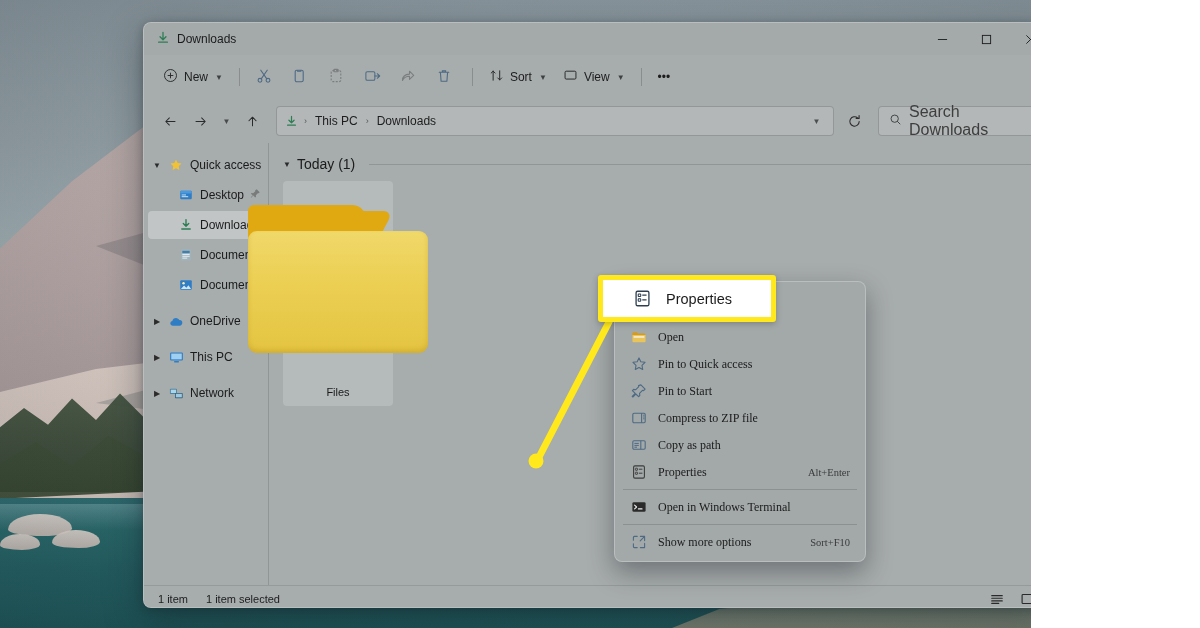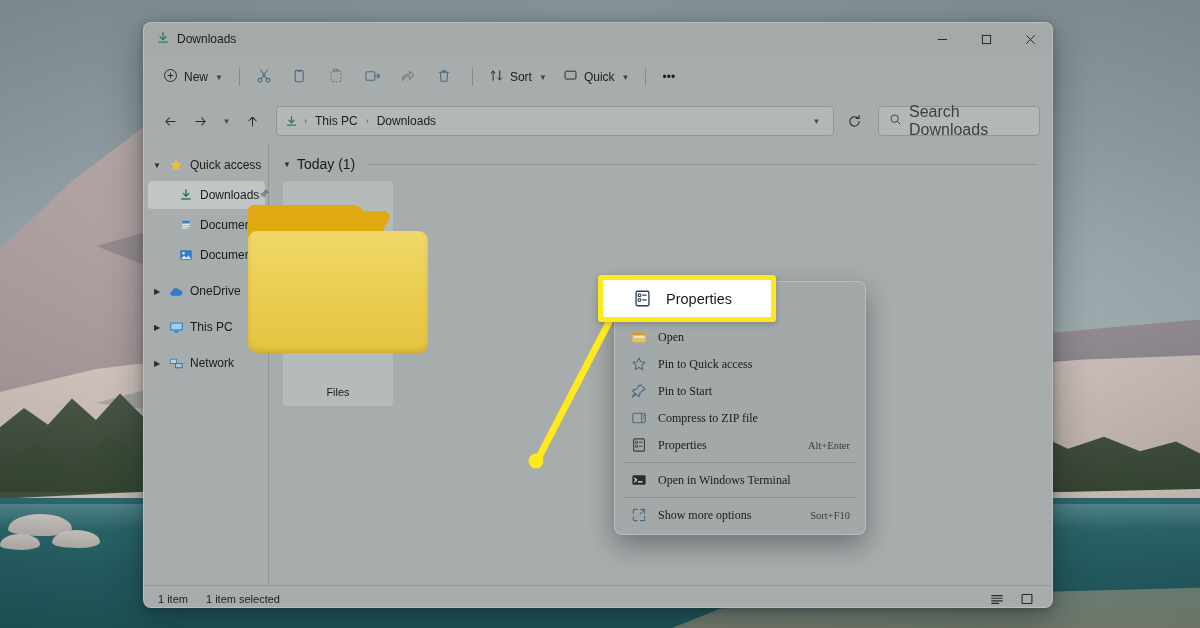--- a/index.html
+++ b/index.html
@@ -8,21 +8,21 @@
   html, body {
     width: 1200px;
     height: 628px;
     overflow: hidden;
     font-family: "Liberation Sans", sans-serif;
   }
 
   
   #desktop {
     position: relative;
-    width: 1200px;
+    width: 1031px;
     height: 628px;
     overflow: hidden;
     background: #8b5cf6;
   }
   .wp-layer { position: absolute; left: 0; width: 1200px; }
 
   
   .wp-sky {
     top: 0; height: 360px;
     background: linear-gradient(180deg, #8a979e 0%, #93a0a6 40%, #9dabaf 70%, #a6b2b5 100%);
@@ -482,21 +482,21 @@
         <span class="cmd-label">Sort</span>
         <span class="chev">▼</span>
       </div>
 
       <div class="cmd-btn">
         <span>
           <svg width="15" height="15" viewBox="0 0 16 16">
             <rect x="2.2" y="3.4" width="11.6" height="8.4" rx="1.2" fill="none" stroke="#2a2a2a" stroke-width="1.05"></rect>
           </svg>
         </span>
-        <span class="cmd-label">Quick</span>
+        <span class="cmd-label">View</span>
         <span class="chev">▼</span>
       </div>
 
       <div class="cmd-sep"></div>
 
       <div class="cmd-btn">
         <span class="cmd-label">•••</span>
       </div>
     </div>
 
@@ -564,20 +564,37 @@
         <div class="nav-item">
           <span class="nav-exp">▼</span>
           <span class="nav-ico">
             <svg width="14" height="14" viewBox="0 0 16 16">
                 <path d="M8 1.6l1.9 4 4.4.6-3.2 3.1.8 4.4L8 11.6 4.1 13.7l.8-4.4L1.7 6.2l4.4-.6z" fill="#f2c236"></path>
               </svg>
           </span>
           <span class="nav-txt">Quick access</span>
         </div>
 
+        <div class="nav-item nav-child">
+          <span class="nav-exp"></span>
+          <span class="nav-ico">
+            <svg width="14" height="14" viewBox="0 0 16 16">
+              <rect x="1.4" y="3.2" width="13.2" height="9.6" rx="1.2" fill="#2f7dc4"></rect>
+              <rect x="1.4" y="3.2" width="13.2" height="3" rx="1.2" fill="#4a9ae0"></rect>
+              <rect x="3" y="7.4" width="5" height="1.1" fill="#cfe6f8"></rect>
+              <rect x="3" y="9.4" width="7.5" height="1.1" fill="#cfe6f8"></rect>
+            </svg>
+          </span>
+          <span class="nav-txt">Desktop</span>
+          <span class="nav-pin">
+            <svg width="11" height="11" viewBox="0 0 16 16">
+                <path d="M9.8 1.8l4.4 4.4-1.6 1.6-1.1-.3-3 3 .3 2.2-1.2 1.2-2.9-2.9-3 3-.6-.6 3-3L1.2 8.5l1.2-1.2 2.2.3 3-3-.3-1.1z" fill="#5c5c5c"></path>
+              </svg>
+          </span>
+        </div>
 
         <div class="nav-item nav-child selected">
           <span class="nav-exp"></span>
           <span class="nav-ico">
             <svg width="14" height="14" viewBox="0 0 16 16">
               <path d="M8 1.8v7.6M4.9 6.3L8 9.4l3.1-3.1" fill="none" stroke="#2e7d55" stroke-width="1.6" stroke-linecap="round" stroke-linejoin="round"></path>
               <path d="M3.2 12.6h9.6" stroke="#2e7d55" stroke-width="1.6" stroke-linecap="round"></path>
             </svg>
           </span>
           <span class="nav-txt">Downloads</span>
@@ -768,20 +785,30 @@
         <span class="cm-item-ico">
           <svg width="16" height="16" viewBox="0 0 16 16">
             <rect x="1.8" y="3.2" width="12.4" height="9.6" rx="1.2" fill="none" stroke="#4e6a84" stroke-width="1.1"></rect>
             <path d="M10.6 3.2v9.6" stroke="#4e6a84" stroke-width="1.1"></path>
             <path d="M12.2 5.2h1.2M12.2 7h1.2M12.2 8.8h1.2" stroke="#4e6a84" stroke-width="1"></path>
           </svg>
         </span>
         <span class="cm-item-lbl">Compress to ZIP file</span>
       </div>
 
+      <div class="cm-item">
+        <span class="cm-item-ico">
+          <svg width="16" height="16" viewBox="0 0 16 16">
+            <rect x="1.8" y="3.8" width="12.4" height="8.4" rx="1.2" fill="none" stroke="#4e6a84" stroke-width="1.1"></rect>
+            <path d="M9.8 3.8v8.4" stroke="#4e6a84" stroke-width="1.1"></path>
+            <path d="M3.4 6.4h4.4M3.4 8.4h4.4M3.4 10.2h2.6" stroke="#4e6a84" stroke-width="1"></path>
+          </svg>
+        </span>
+        <span class="cm-item-lbl">Copy as path</span>
+      </div>
 
       <div class="cm-item">
         <span class="cm-item-ico">
           <svg width="16" height="16" viewBox="0 0 16 16">
             <rect x="2.6" y="1.9" width="10.8" height="12.2" rx="1.3" fill="none" stroke="#3d3d3d" stroke-width="1.1"></rect>
             <rect x="4.4" y="4.2" width="2.1" height="2.1" rx=".4" fill="none" stroke="#3d3d3d" stroke-width=".9"></rect>
             <rect x="4.4" y="8.2" width="2.1" height="2.1" rx=".4" fill="none" stroke="#3d3d3d" stroke-width=".9"></rect>
             <path d="M7.8 5.2h3.6M7.8 9.2h3.6" stroke="#3d3d3d" stroke-width="1"></path>
           </svg>
         </span>

